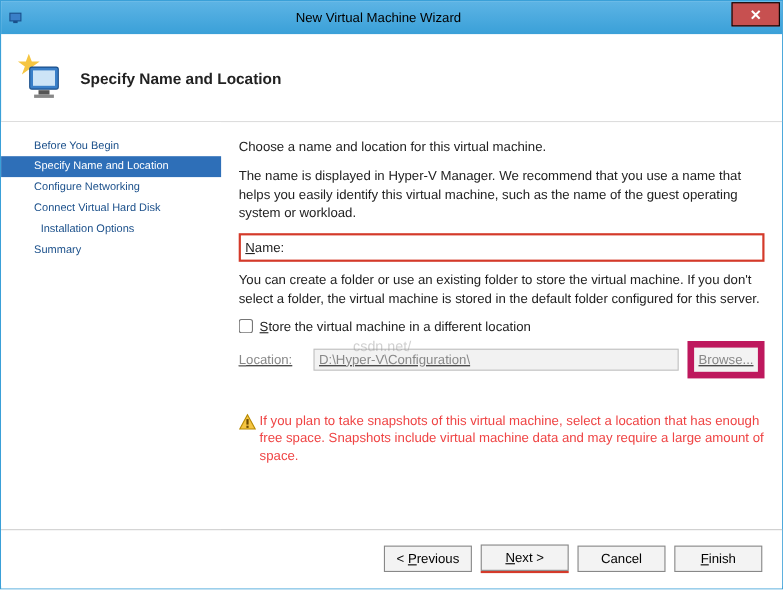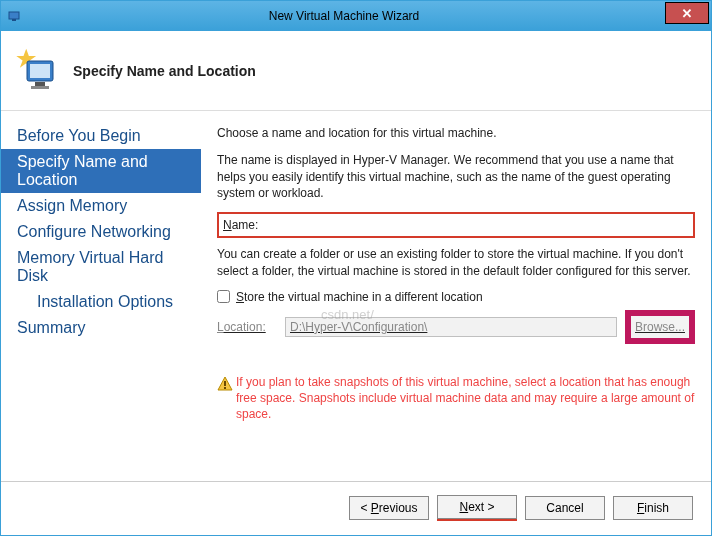--- a/index.html
+++ b/index.html
@@ -7,21 +7,21 @@
 .window { width: 712px; height: 536px; border: 1px solid #3aa0d8; position: relative; background: #fff; }
 .titlebar { height: 30px; background: linear-gradient(#5db4e5, #3aa0d8); display: flex; align-items: center; position: relative; gap: 20px; }
 .title-icon { width: 16px; height: 16px; margin-left: 6px; }
 .title-text { flex: 1; text-align: center; color: #000; font-size: 12px; }
 .close-btn { width: 44px; height: 22px; background: #c75050; color: #fff; display: flex; align-items: center; justify-content: center; font-size: 13px; font-weight: bold; border: 1px solid #000; margin-right: 2px; margin-top: -6px; cursor: pointer; }
 .header { height: 80px; display: flex; align-items: center; padding: 0 12px; border-bottom: 1px solid #ddd; }
 .header-icon { width: 48px; height: 48px; margin-right: 12px; }
 .header-title { font-size: 14px; font-weight: bold; color: #222; }
 .body { display: flex; height: 370px; }
 .sidebar { width: 200px; padding: 12px 0; background: #fff; }
-.step { padding: 4px 16px; font-size: 16px; color: #1a4f8a; cursor: pointer; }
+.step { padding: 4px 30px; font-size: 10px; color: #1a4f8a; cursor: pointer; }
 .step.active { background: #2e6fb8; color: #fff; }
 .substep { padding-left: 36px; }
 .content { flex: 1; padding: 14px 16px 0 16px; font-size: 12px; color: #222; }
 .para { margin-bottom: 10px; line-height: 1.4; }
 .name-row { display: flex; align-items: center; margin: 8px 0; border: 2px solid #d43a2a; padding: 4px; }
 .name-label { width: 60px; }
 .name-input { flex: 1; border: 1px solid #7a7a7a; padding: 2px 4px; font-size: 12px; height: 20px; }
 .chk-row { display: flex; align-items: center; margin: 6px 0; }
 .chk { width: 13px; height: 13px; margin-right: 6px; }
 .loc-row { display: flex; align-items: center; gap: 8px; margin-top: 6px; text-decoration: underline; }
@@ -57,23 +57,22 @@
       <rect x="22" y="35" width="10" height="4" fill="#555"></rect>
       <rect x="18" y="39" width="18" height="3" fill="#888"></rect>
     </svg>
     <div class="header-title">Specify Name and Location</div>
   </div>
 
   <div class="body">
     <div class="sidebar">
       <div class="step">Before You Begin</div>
       <div class="step active">Specify Name and Location</div>
-      <div class="step">Assign Memory</div>
       <div class="step">Configure Networking</div>
-      <div class="step">Memory Virtual Hard Disk</div>
+      <div class="step">Connect Virtual Hard Disk</div>
       <div class="step substep">Installation Options</div>
       <div class="step">Summary</div>
     </div>
 
     <div class="content">
       <div class="para">Choose a name and location for this virtual machine.</div>
       <div class="para">The name is displayed in Hyper-V Manager. We recommend that you use a name that helps you easily identify this virtual machine, such as the name of the guest operating system or workload.</div>
       <div class="name-row">
         <div class="name-label"><u>N</u>ame:</div>
       </div>

